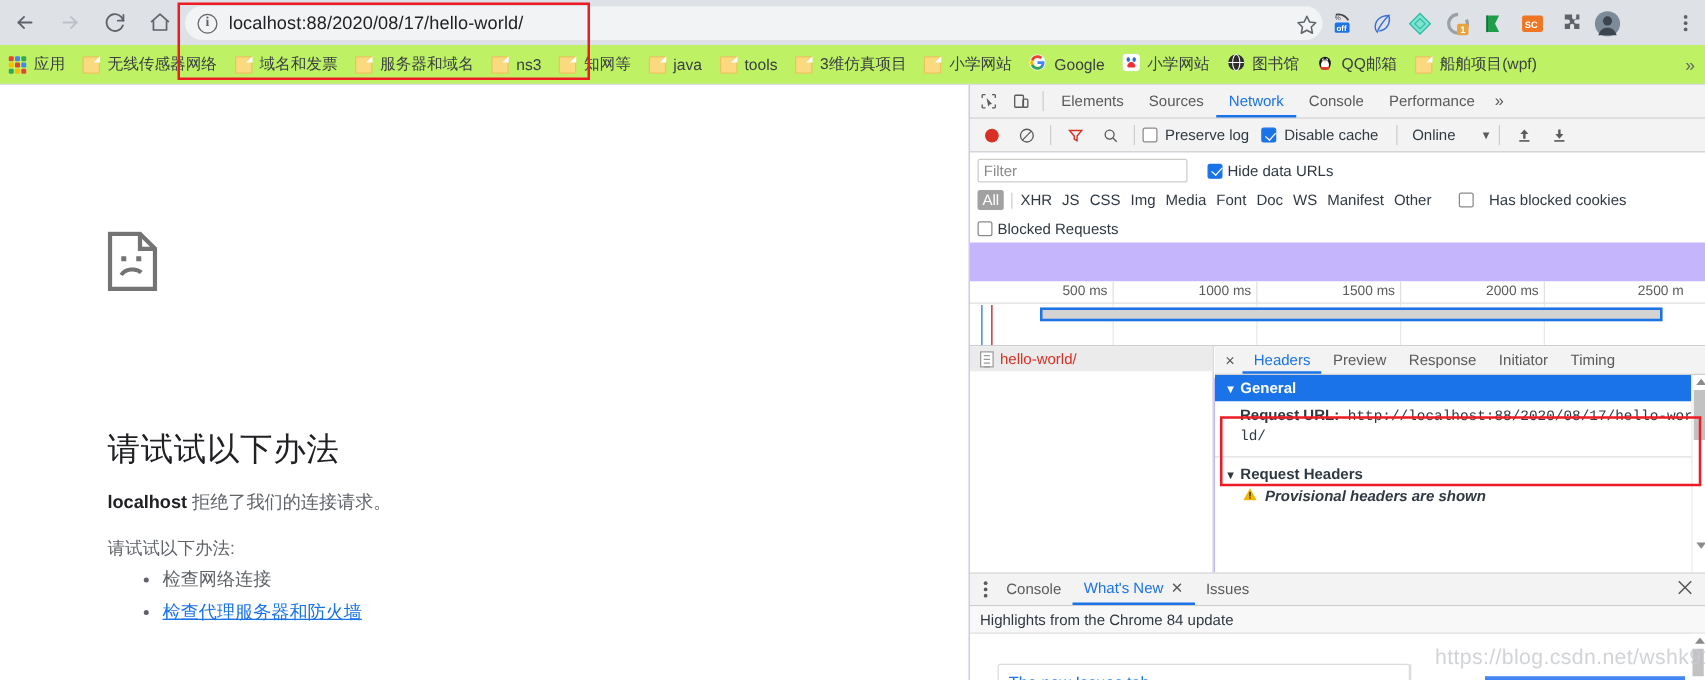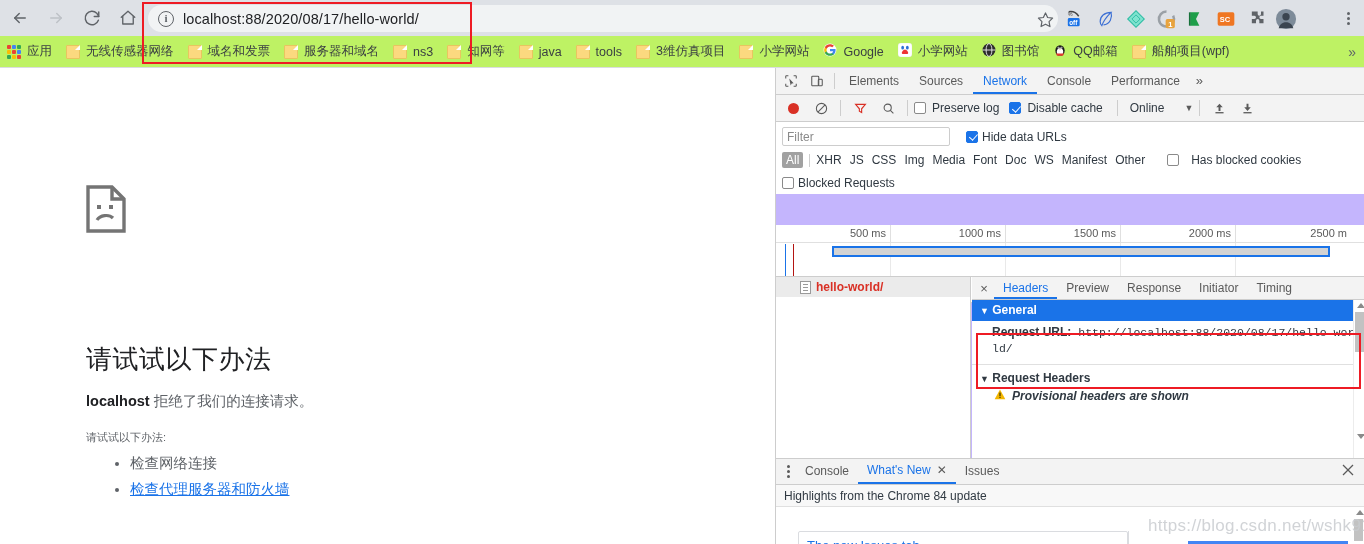--- a/index.html
+++ b/index.html
@@ -115,21 +115,21 @@
     font-size: 26px; color: #202124; font-weight: normal;
     letter-spacing: 0.5px;
   }
   .err-sub {
     position: absolute; left: 86px; top: 324px;
     font-size: 14.5px; color: #5f6368;
   }
   .err-sub b { color: #202124; font-weight: bold; }
   .err-try {
     position: absolute; left: 86px; top: 362px;
-    font-size: 11px; color: #5f6368;
+    font-size: 14px; color: #5f6368;
   }
   .err-list {
     position: absolute; left: 112px; top: 386px;
     font-size: 14.5px; color: #5f6368;
     list-style: disc;
     padding-left: 18px;
   }
   .err-list li { margin-bottom: 7px; }
   .err-list a { color: #1a73e8; text-decoration: underline; }
   .err-code {
@@ -230,22 +230,22 @@
   .req-list {
     position: absolute; left: 0; top: 209px; width: 195px; height: 187px;
     background: #fff; border-right: 1px solid #cdcdcd;
   }
   .req-head {
     height: 22px; background: #f3f3f3; border-bottom: 1px solid #cdcdcd;
     font-size: 12px; color: #303942; line-height: 22px; padding-left: 8px;
   }
   .req-row {
     height: 20px; display: flex; align-items: center; gap: 5px;
-    padding-left: 24px; background: #ebebeb;
-    font-size: 12px; color: #d93025; font-weight: bold;
+    padding-left: 8px; background: #ebebeb;
+    font-size: 12px; color: #d93025;
   }
   .doc-ico {
     width: 11px; height: 13px; border: 1px solid #9a9a9a; background: #fff;
     flex: 0 0 auto; position: relative;
   }
   .doc-ico:before{
     content:""; position:absolute; left:2px; top:2px; right:2px; height:1px;
     background:#9a9a9a; box-shadow: 0 3px 0 #9a9a9a, 0 6px 0 #9a9a9a, 0 9px 0 #9a9a9a;
   }
   .req-status {

